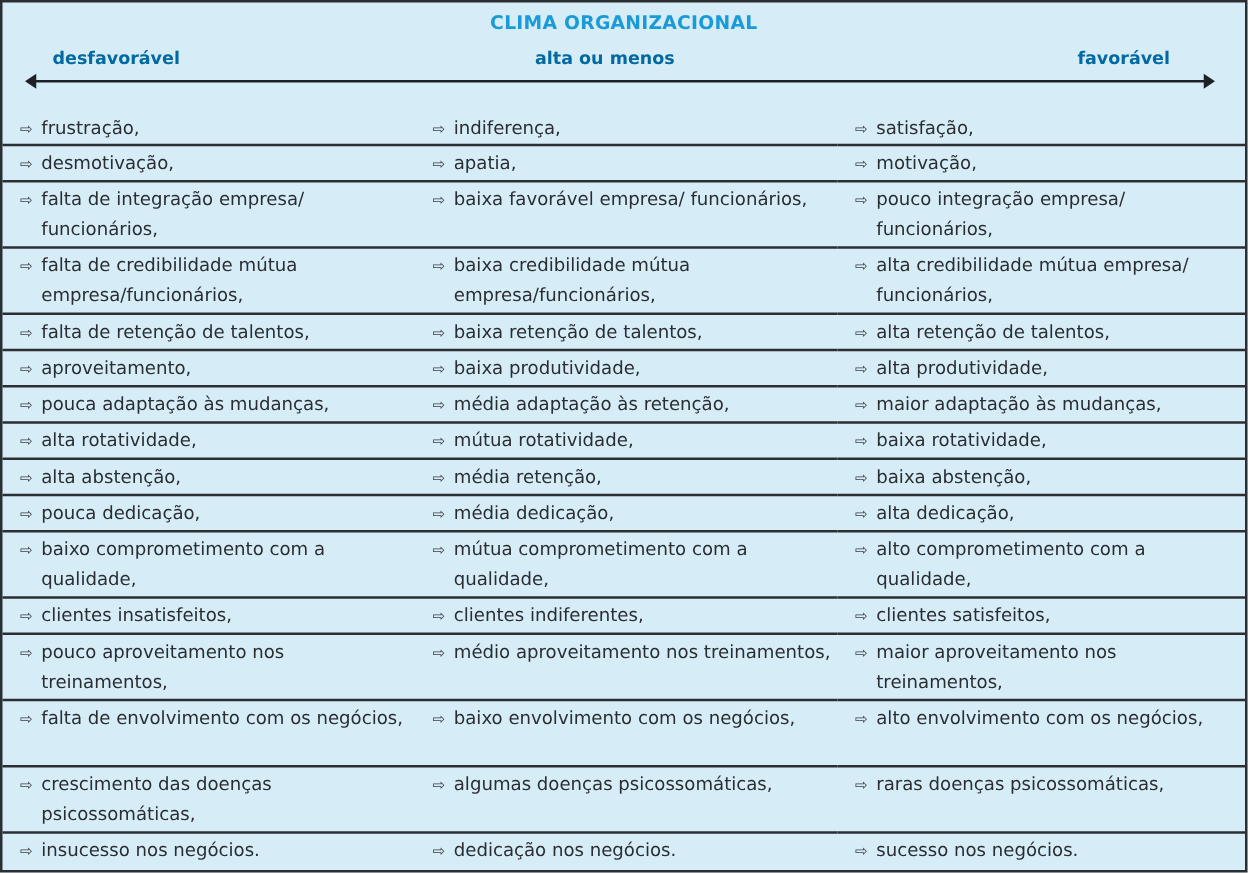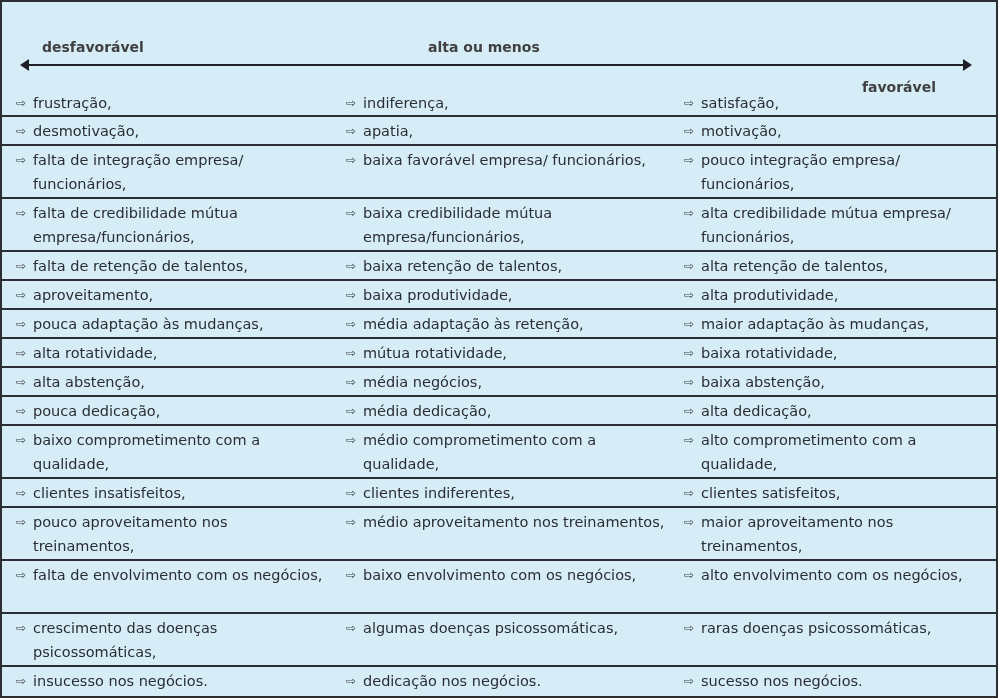--- a/index.html
+++ b/index.html
@@ -6,24 +6,24 @@
   body { width:998px; height:698px; overflow:hidden; font-family:"DejaVu Sans", sans-serif; }
   .frame {
     position:absolute; left:0; top:0; width:994px; height:694px;
     border:2px solid #2b2f33; background:#d6edf8;
   }
   .header { position:absolute; left:0; top:0; width:994px; height:87px; }
   .title {
     position:absolute; left:0; top:7px; width:994px; text-align:center;
     color:#1a9ad6; font-weight:bold; font-size:15px; letter-spacing:0.2px;
   }
-  .lbl { position:absolute; top:37px; font-weight:bold; font-size:14px; color:#404040; }
+  .lbl { position:absolute; top:37px; font-weight:bold; font-size:14px; color:#0369a1; }
   .lbl-left { left:40px; }
   .lbl-mid { left:426px; }
-  .lbl-right { right:60px;margin-top:40px; }
+  .lbl-right { right:60px; }
   .axis { position:absolute; left:18px; top:59px; width:952px; height:8px; }
   .axis .line { position:absolute; left:6px; right:6px; top:3px; height:2px; background:#1e2226; }
   .axis .head-l { position:absolute; left:0; top:-2px; width:0; height:0;
     border-top:6px solid transparent; border-bottom:6px solid transparent; border-right:9px solid #1e2226; }
   .axis .head-r { position:absolute; right:0; top:-2px; width:0; height:0;
     border-top:6px solid transparent; border-bottom:6px solid transparent; border-left:9px solid #1e2226; }
   table { position:absolute; left:0; top:87px; width:994px; border-collapse:collapse; }
   tr.row td { border-top:2px solid #2b2f33; }
   tr.row:first-child td { border-top:none; }
   td { vertical-align:top; padding:2px 0 0 0; font-size:14.5px; color:#2a2e32; line-height:24px; }
@@ -32,20 +32,21 @@
   td.c3 { padding-left:14px; }
   .cell { display:flex; }
   .arrow { flex:0 0 auto; width:17px; font-size:12px; color:#3a3f44; }
   .txt { flex:1; }
 </style>
 </head>
 <body>
 
 <div class="frame">
   <div class="header">
+    <div class="title">CLIMA ORGANIZACIONAL</div>
     <div class="lbl lbl-left">desfavorável</div>
     <div class="lbl lbl-mid">alta ou menos</div>
     <div class="lbl lbl-right">favorável</div>
     <div class="axis">
       <div class="head-l"></div>
       <div class="line"></div>
       <div class="head-r"></div>
     </div>
   </div>
   <table>
@@ -213,21 +214,21 @@
         <tr class="row" style="height: 29px;">
           <td class="c1">
             <div class="cell">
               <span class="arrow">⇨</span>
               <span class="txt">alta abstenção,</span>
             </div>
           </td>
           <td class="c2">
             <div class="cell">
               <span class="arrow">⇨</span>
-              <span class="txt">média negócios,</span>
+              <span class="txt">média retenção,</span>
             </div>
           </td>
           <td class="c3">
             <div class="cell">
               <span class="arrow">⇨</span>
               <span class="txt">baixa abstenção,</span>
             </div>
           </td>
         </tr>
         <tr class="row" style="height: 29px;">
@@ -253,21 +254,21 @@
         <tr class="row" style="height: 53px;">
           <td class="c1">
             <div class="cell">
               <span class="arrow">⇨</span>
               <span class="txt">baixo comprometimento com a qualidade,</span>
             </div>
           </td>
           <td class="c2">
             <div class="cell">
               <span class="arrow">⇨</span>
-              <span class="txt">médio comprometimento com a qualidade,</span>
+              <span class="txt">mútua comprometimento com a qualidade,</span>
             </div>
           </td>
           <td class="c3">
             <div class="cell">
               <span class="arrow">⇨</span>
               <span class="txt">alto comprometimento com a qualidade,</span>
             </div>
           </td>
         </tr>
         <tr class="row" style="height: 29px;">

